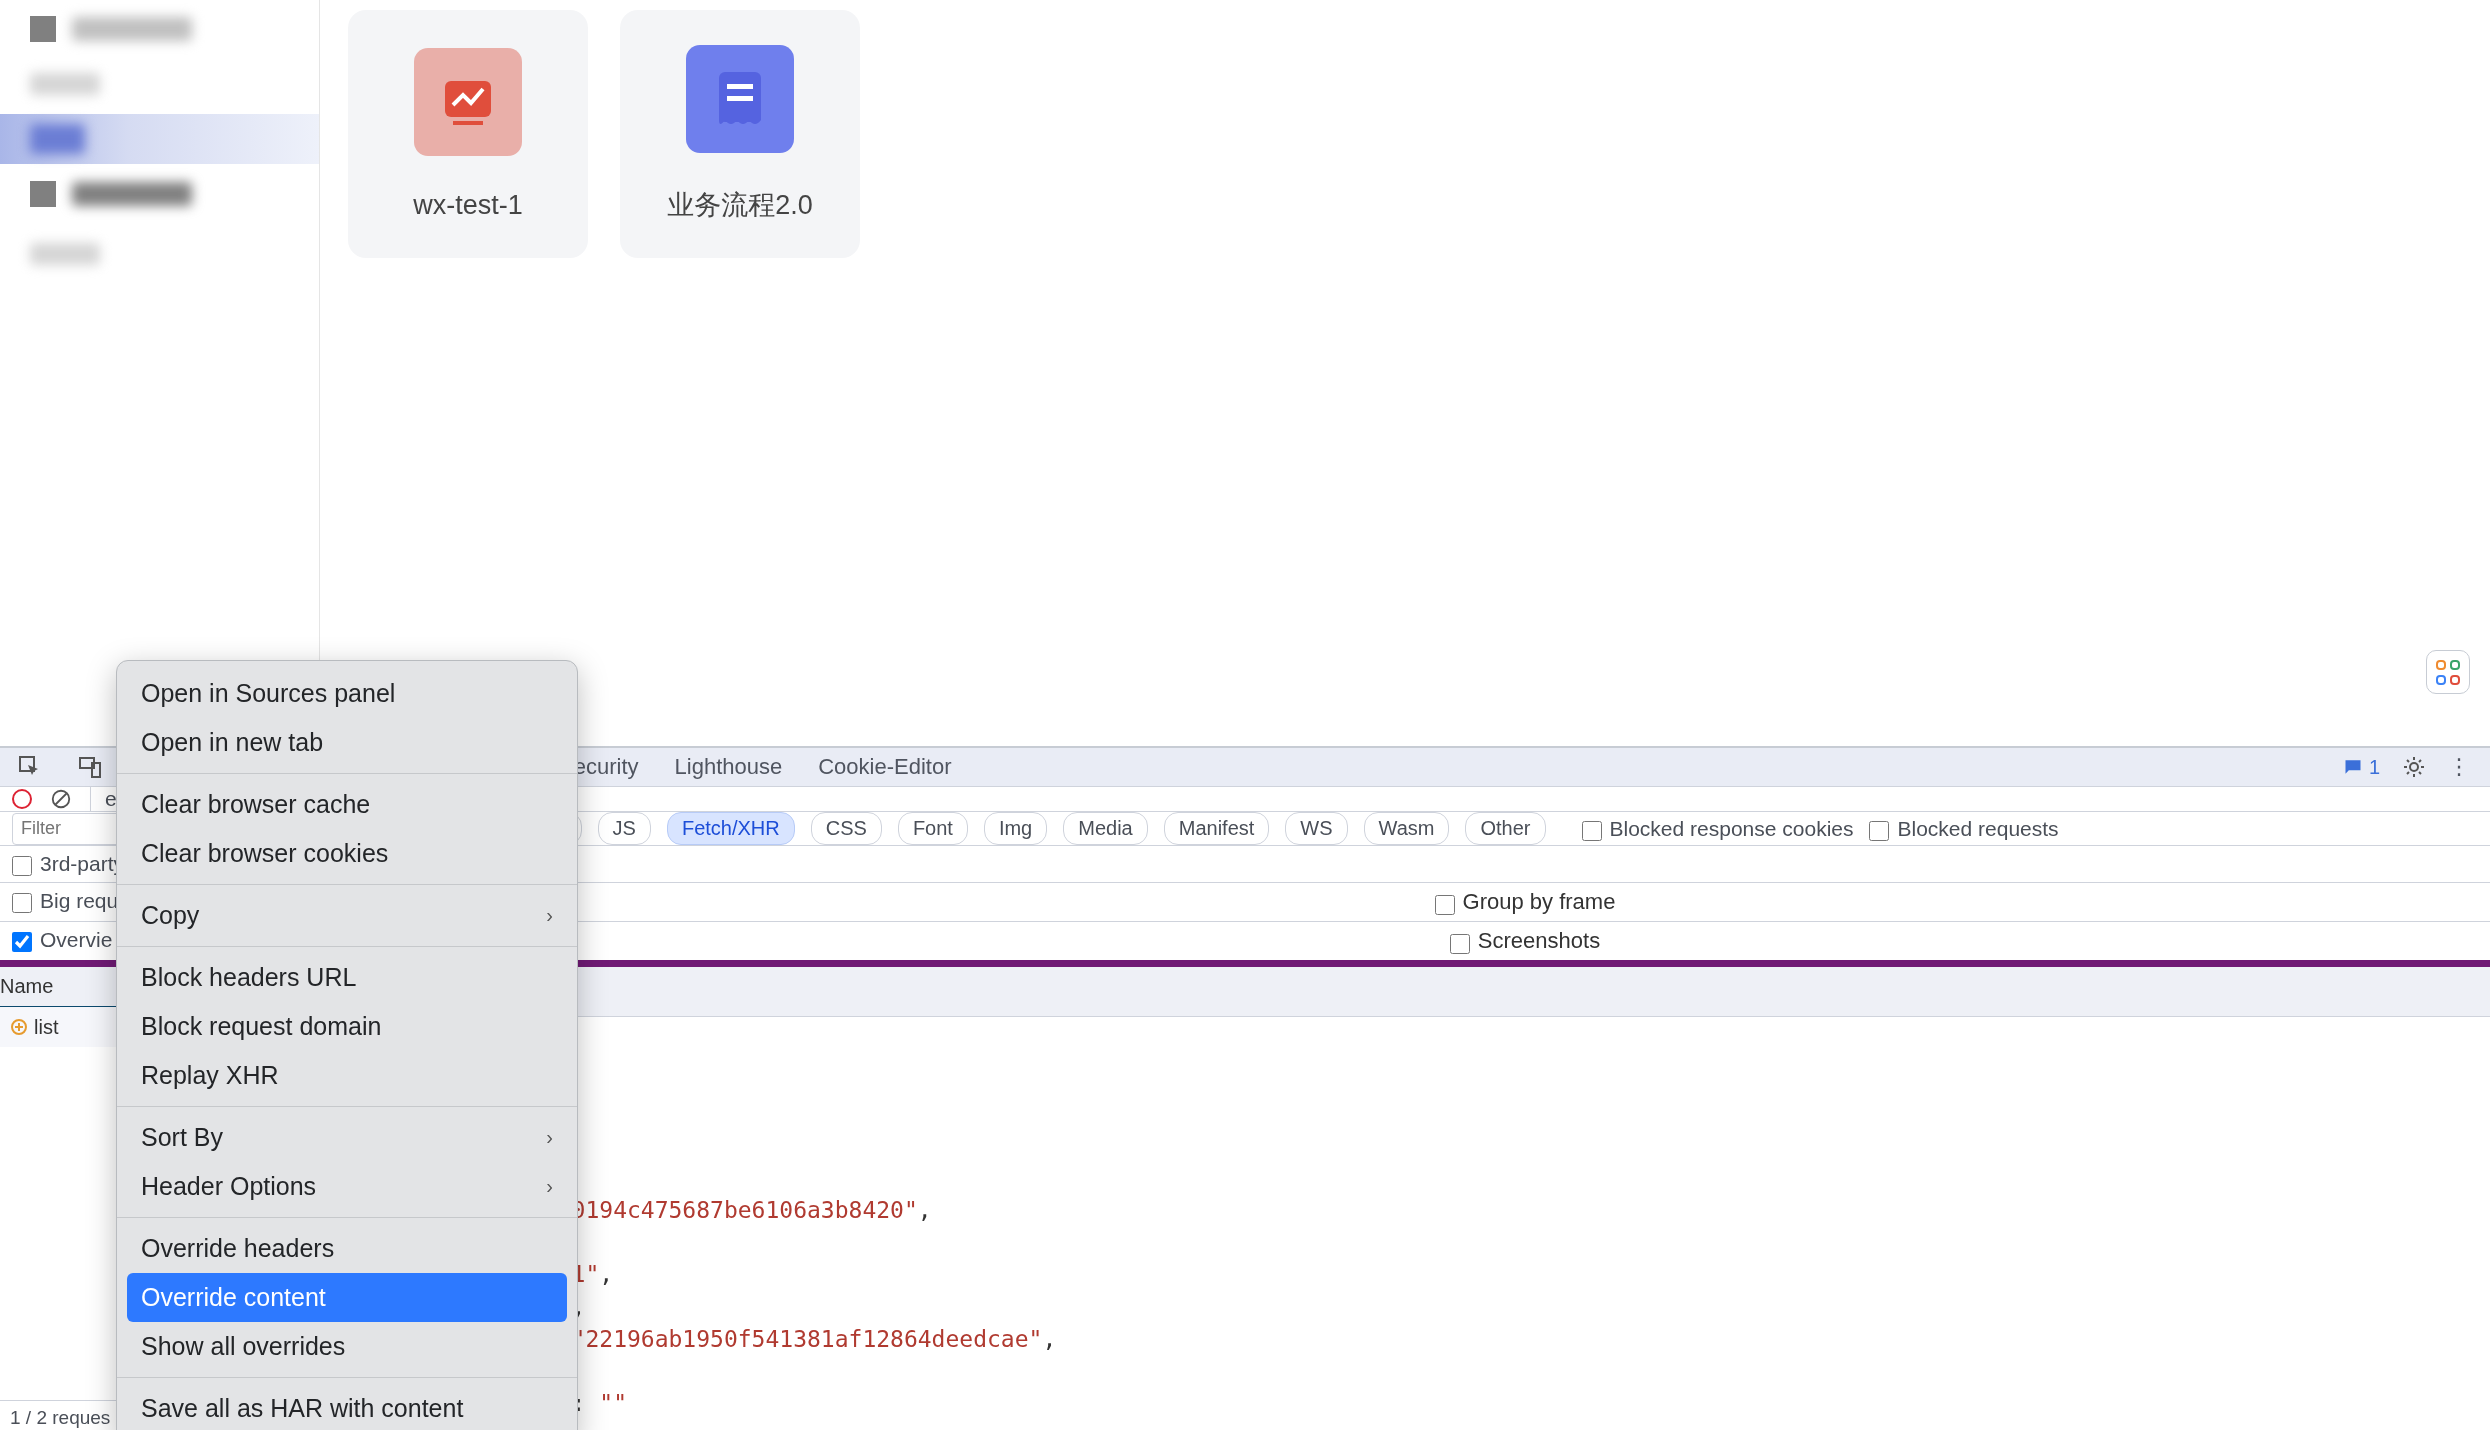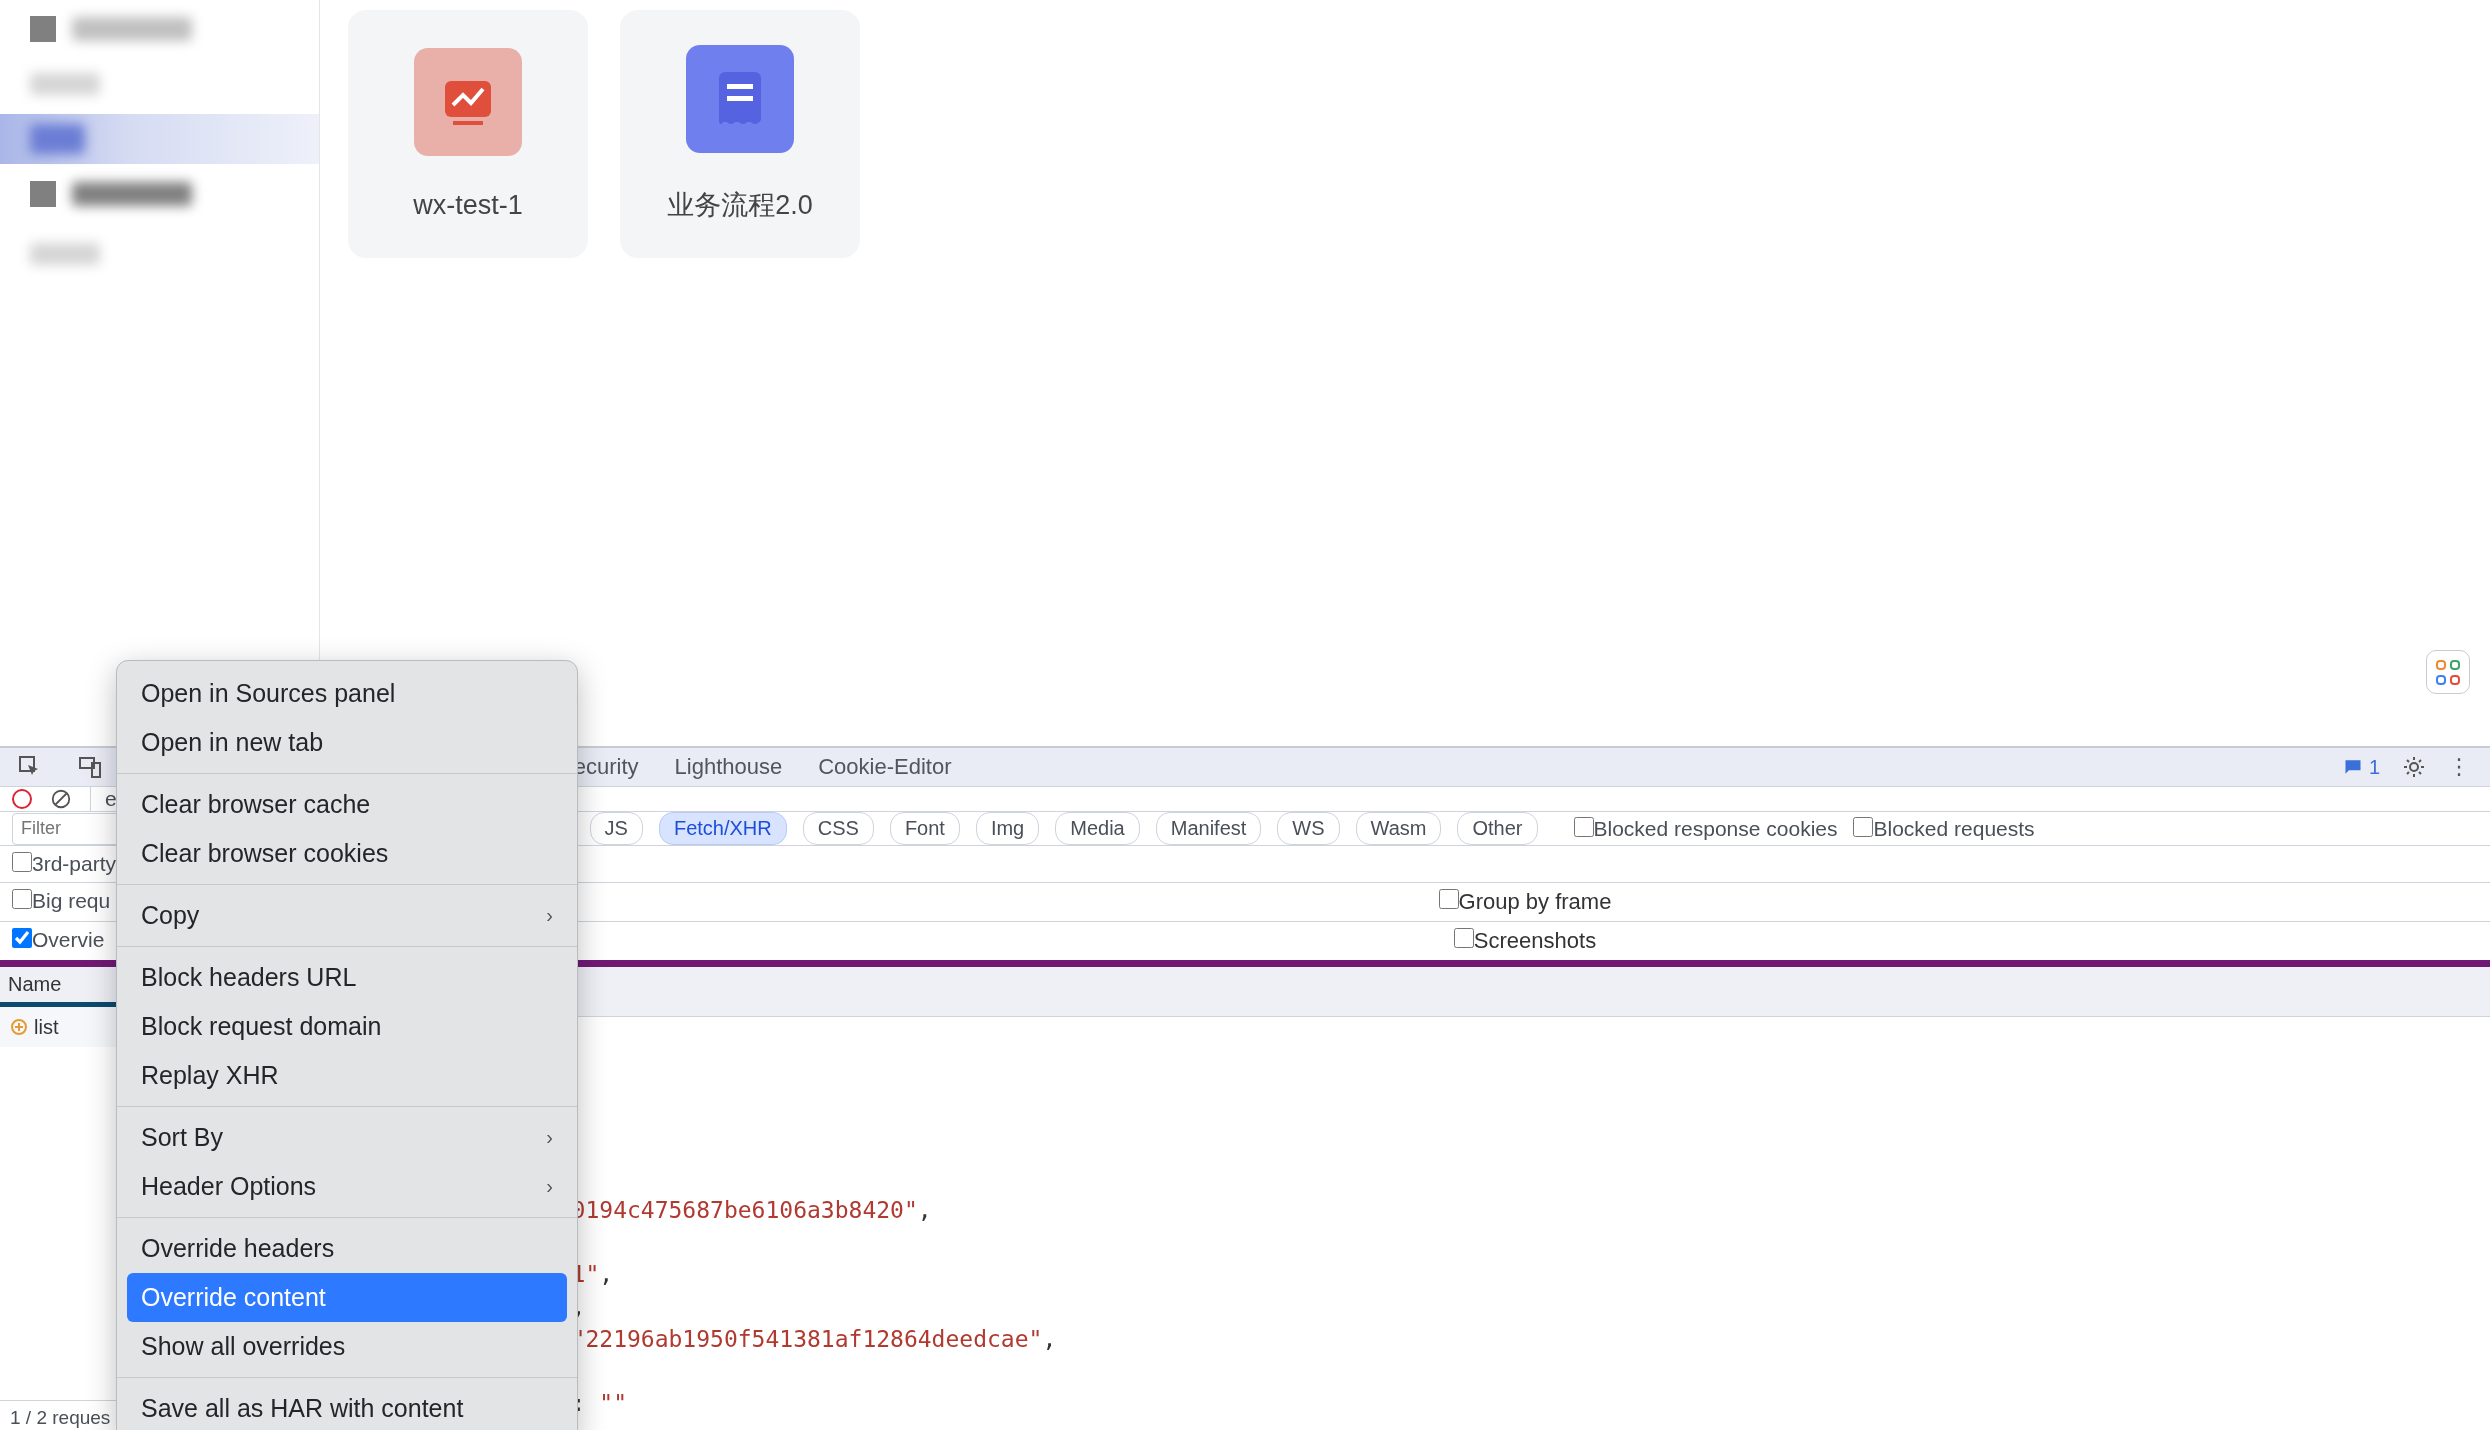--- a/index.html
+++ b/index.html
@@ -107,35 +107,35 @@
   .dots{ font-size:22px; letter-spacing:2px; }
 
   .dt-toolbar {
     height:50px; display:flex; align-items:center; gap:18px;
     padding:0 12px; font-size:21px; color:#4a4f58;
     border-bottom:1px solid #cfd3dc;
   }
   .rec { width:20px; height:20px; border:2px solid #d23; border-radius:50%; }
   .slash{ width:22px; height:22px; }
   .throttle{ display:flex; align-items:center; gap:6px; border-left:1px solid #cfd3dc; padding-left:14px;}
-  .chk { display:flex; align-items:flex-start; }
+  .chk { display:flex; align-items:flex-end; gap:8px; }
   .chk input{ width:20px; height:20px;}
 
   .dt-filters {
     height:50px; display:flex; align-items:center; gap:16px;
     padding:0 12px; font-size:21px; color:#4a4f58;
     border-bottom:1px solid #cfd3dc;
   }
   .filter-input{ width:110px; height:32px; border:1px solid #cfd3dc; border-radius:4px; padding:0 8px; font-size:18px;}
   .pill{ padding:4px 14px; border:1px solid #cfd3dc; border-radius:14px; font-size:20px; cursor:pointer;}
   .pill.active{ background:#d8e4ff; color:#1d4ed8; border-color:#b7cbf7;}
 
   .dt-body{ flex:1; display:flex; }
   .req-list{ width:130px; border-right:1px solid #cfd3dc; display:flex; flex-direction:column;}
-  .req-head{ background:#eef0f6; height:40px; display:flex; align-items:center; padding:0 8px; font-size:20px; border-bottom:5px solid #0c4a6e;}
+  .req-head{ background:#eef0f6; height:40px; display:flex; align-items:center; padding:0 0; font-size:20px; border-bottom:1px solid #0c4a6e;}
   .req-row{ height:40px; display:flex; align-items:center; gap:6px; padding:0 10px; font-size:20px; background:#f6f7fb;}
   .req-row .ic{ width:18px; height:18px; }
   .req-footer{ margin-top:auto; border-top:1px solid #cfd3dc; padding:6px 10px; font-size:19px; color:#4a4f58; white-space:nowrap;}
 
   .detail{ flex:1; display:flex; flex-direction:column;}
   .detail-tabs{ height:50px; background:#eef0f6; display:flex; align-items:center; gap:36px; padding:0 20px; font-size:21px; border-bottom:1px solid #cfd3dc;}
   .detail-tabs .dtab.active{ color:#2a5dd0; border-bottom:3px solid #2a5dd0; padding-bottom:10px; margin-top:12px;}
   .code{ flex:1; padding:16px 40px; font-family: Menlo, Consolas, monospace; font-size:23px; line-height:1.4; color:#333; white-space:pre;}
   .k{ color:#b03a9a;} .s{ color:#b03a30;} .n{ color:#2a2ad0;} .p{ color:#555;}
 

